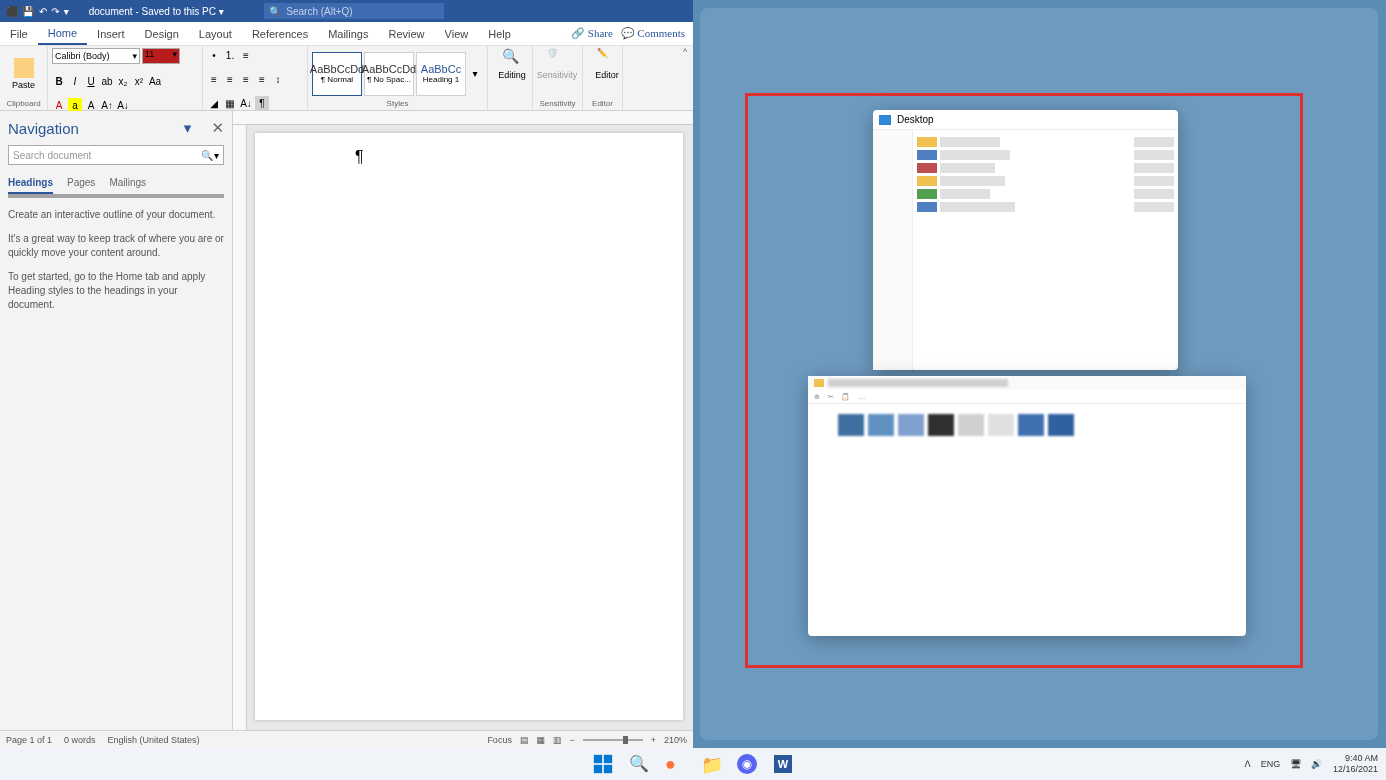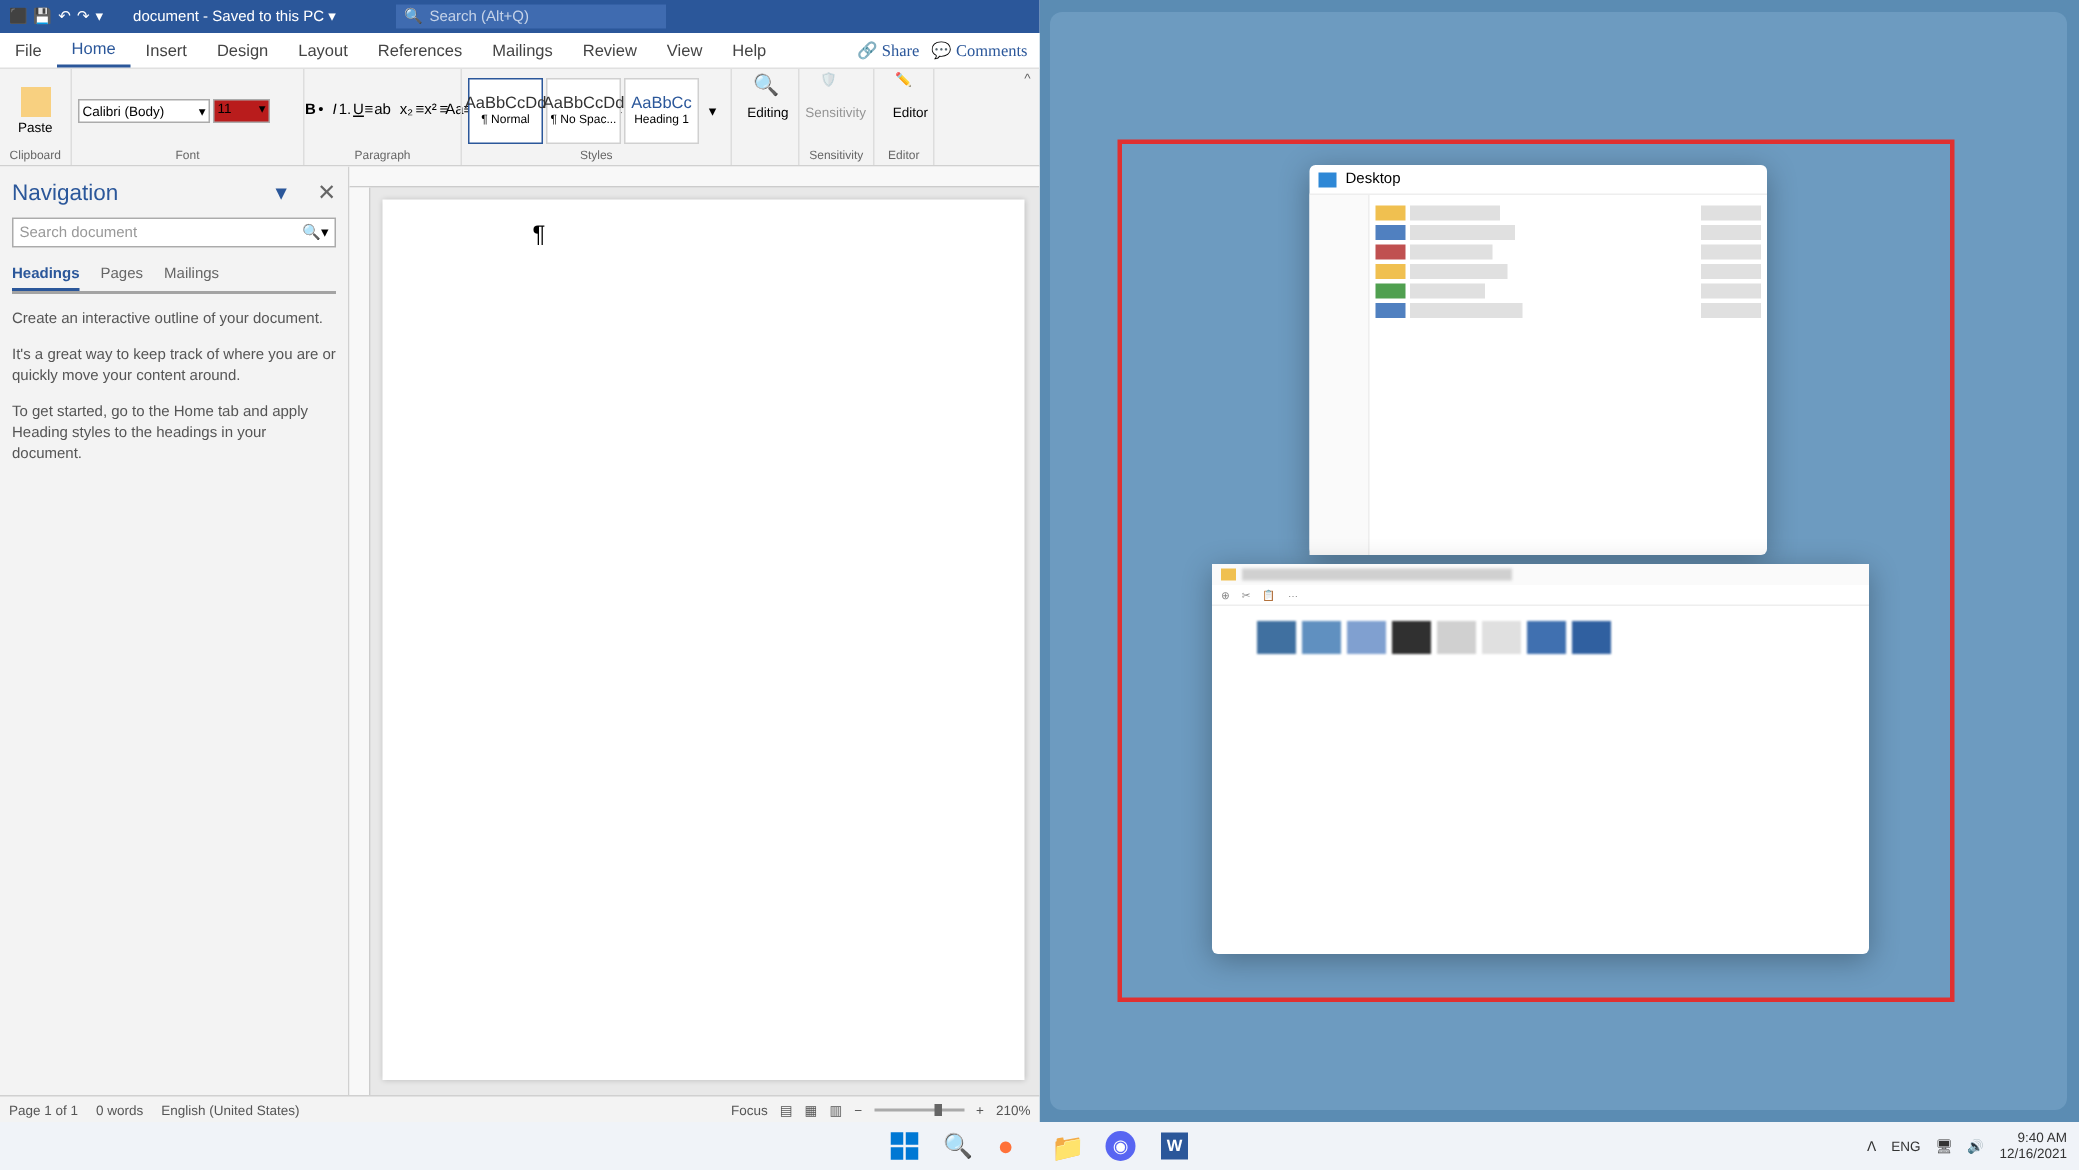--- a/index.html
+++ b/index.html
@@ -27,38 +27,38 @@
 .ribbon-group-label { text-align: center; color: #666; font-size: 8px; margin-top: auto; }
 .ribbon-group-content { flex: 1; display: flex; align-items: center; gap: 2px; }
 .rg-clipboard { width: 48px; }
 .rg-font { width: 155px; }
 .rg-para { width: 105px; }
 .rg-styles { width: 180px; }
 .rg-editing { width: 45px; }
 .rg-sens { width: 50px; }
 .rg-editor { width: 40px; }
 
-.font-controls { display: flex; flex-direction: row; gap: 20px; }
+.font-controls { display: flex; flex-direction: column; gap: 10px; }
 .font-row { display: flex; gap: 2px; align-items: center; }
 .font-combo { width: 88px; height: 16px; border: 1px solid #ababab; background: #fff; font-size: 9px; padding: 0 2px; display: flex; align-items: center; justify-content: space-between; }
 .size-combo { width: 38px; height: 16px; border: 1px solid #ababab; background: #b91c1c; font-size: 9px; padding: 0 2px; display: flex; justify-content: space-between; }
 .btn-sm { width: 14px; height: 14px; display: flex; align-items: center; justify-content: center; cursor: pointer; font-size: 10px; }
 
 .style-box { width: 50px; height: 44px; border: 1px solid #d0d0d0; background: #fff; display: flex; flex-direction: column; align-items: center; justify-content: center; font-size: 8px; cursor: pointer; }
 .style-sample { font-size: 11px; color: #333; }
 
 .big-btn { display: flex; flex-direction: column; align-items: center; cursor: pointer; font-size: 9px; gap: 2px; width: 40px; }
 .big-btn-icon { width: 20px; height: 20px; }
 
 .content-area { flex: 1; display: flex; background: #f0f0f0; overflow: hidden; }
 .nav-pane { width: 233px; background: #f3f3f3; border-right: 1px solid #d0d0d0; padding: 8px; font-size: 10px; }
 .nav-title { font-size: 15px; color: #2b579a; margin-bottom: 8px; display: flex; align-items: center; justify-content: space-between; }
 .nav-close { cursor: pointer; color: #666; }
 .nav-search { width: 100%; height: 20px; border: 1px solid #ababab; background: #fff; padding: 0 4px; font-size: 10px; display: flex; align-items: center; justify-content: space-between; margin-bottom: 8px; }
-.nav-tabs { display: flex; gap: 14px; border-bottom: 2px solid #a3a3a3; margin-bottom: 10px; }
+.nav-tabs { display: flex; gap: 14px; border-bottom: 4px solid #a3a3a3; margin-bottom: 10px; }
 .nav-tab { padding: 4px 0; cursor: pointer; color: #666; }
 .nav-tab.active { color: #2b579a; border-bottom: 2px solid #2b579a; font-weight: bold; }
 .nav-text { color: #555; font-size: 10px; line-height: 1.4; margin-bottom: 10px; }
 
 .doc-area { flex: 1; background: #e8e8e8; position: relative; }
 .ruler-h { position: absolute; top: 0; left: 0; right: 0; height: 14px; background: #f8f8f8; border-bottom: 1px solid #ccc; }
 .ruler-v { position: absolute; top: 14px; left: 0; bottom: 0; width: 14px; background: #f8f8f8; border-right: 1px solid #ccc; }
 .page { position: absolute; top: 22px; left: 22px; right: 10px; bottom: 10px; background: #fff; box-shadow: 0 0 4px rgba(0,0,0,0.2); }
 .cursor-mark { position: absolute; top: 15px; left: 100px; font-size: 16px; color: #000; }
 

